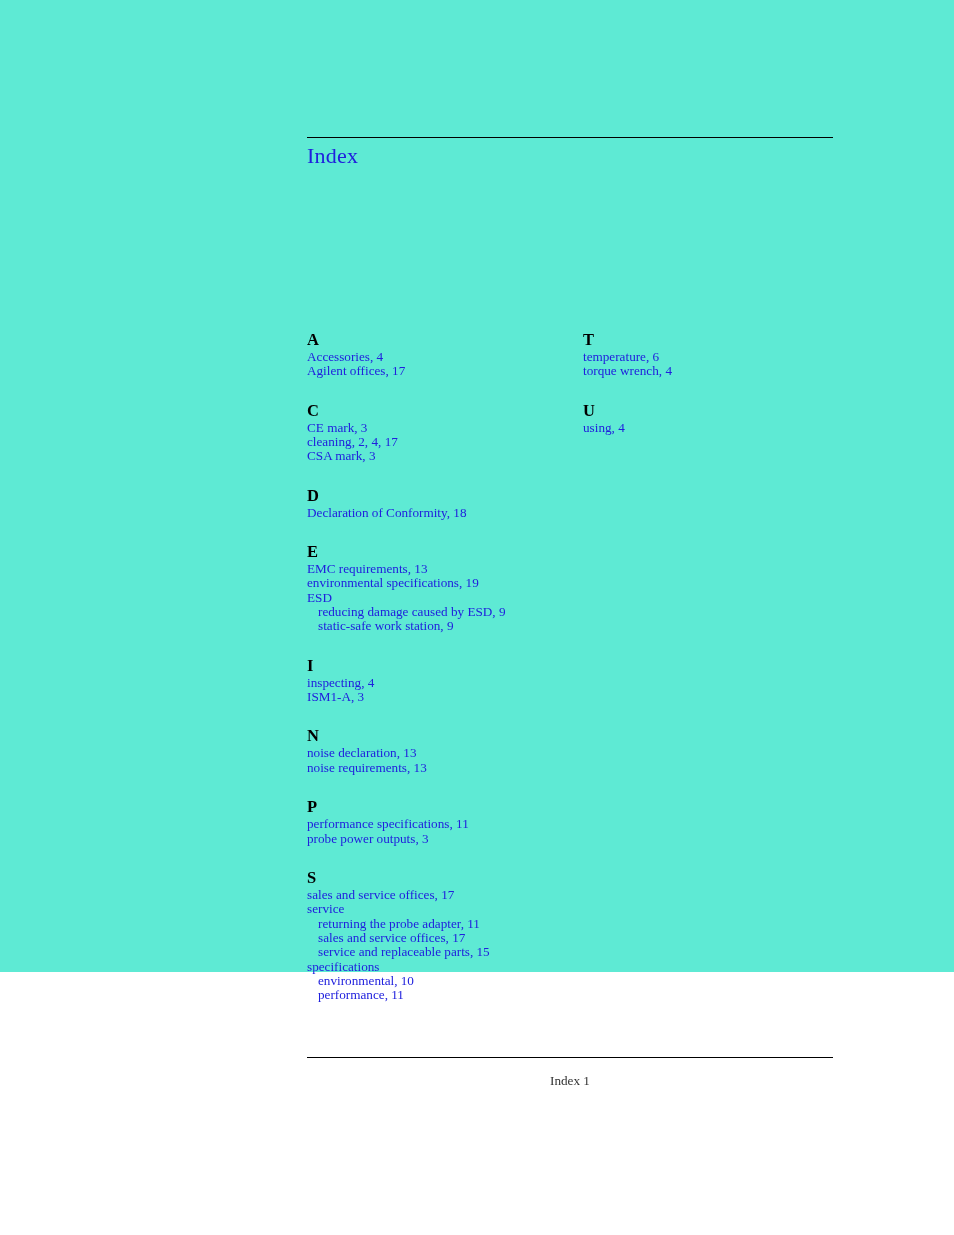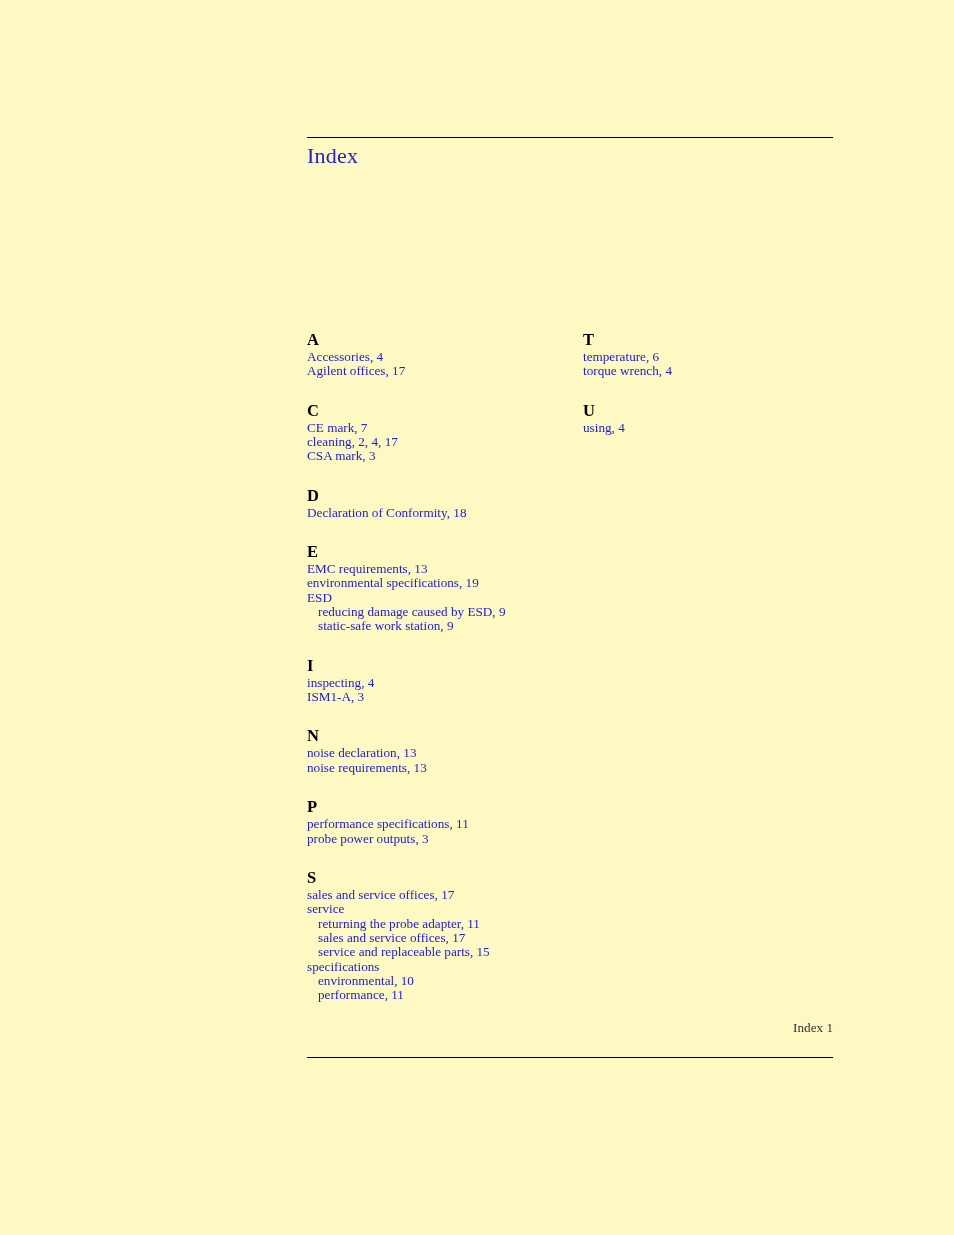--- a/index.html
+++ b/index.html
@@ -14,22 +14,22 @@
     position: relative;
     font-family: "Liberation Serif", "DejaVu Serif", serif;
     overflow: hidden;
   }
 
   .page {
     position: absolute;
     left: 0;
     top: 0;
     width: 954px;
-    height: 1235px;
-    background: #fef9c3;
+    height: 972px;
+    background: #5eead4;
   }
 
   
   .header-rule {
     position: absolute;
     left: 307px;
     top: 137px;
     width: 526px;
     height: 0;
     border-top: 1.6px solid #000000;
@@ -86,23 +86,23 @@
     position: absolute;
     left: 307px;
     top: 1057px;
     width: 526px;
     height: 0;
     border-top: 1.3px solid #000000;
   }
   .footer-text {
     position: absolute;
     left: 307px;
-    top: 1019px;
+    top: 1072px;
     width: 526px;
-    text-align: right;
+    text-align: center;
     font-size: 13.2px;
     line-height: 17px;
     color: #333333;
     white-space: nowrap;
   }
 </style>
 </head>
 <body>
 
 <div class="page">
@@ -113,21 +113,21 @@
 
   <div class="columns">
     <div class="col col-left">
         <div class="section">
           <div class="section-letter">A</div>
           <div class="entry">Accessories, 4</div>
           <div class="entry">Agilent offices, 17</div>
         </div>
         <div class="section">
           <div class="section-letter">C</div>
-          <div class="entry">CE mark, 7</div>
+          <div class="entry">CE mark, 3</div>
           <div class="entry">cleaning, 2, 4, 17</div>
           <div class="entry">CSA mark, 3</div>
         </div>
         <div class="section">
           <div class="section-letter">D</div>
           <div class="entry">Declaration of Conformity, 18</div>
         </div>
         <div class="section">
           <div class="section-letter">E</div>
           <div class="entry">EMC requirements, 13</div>

